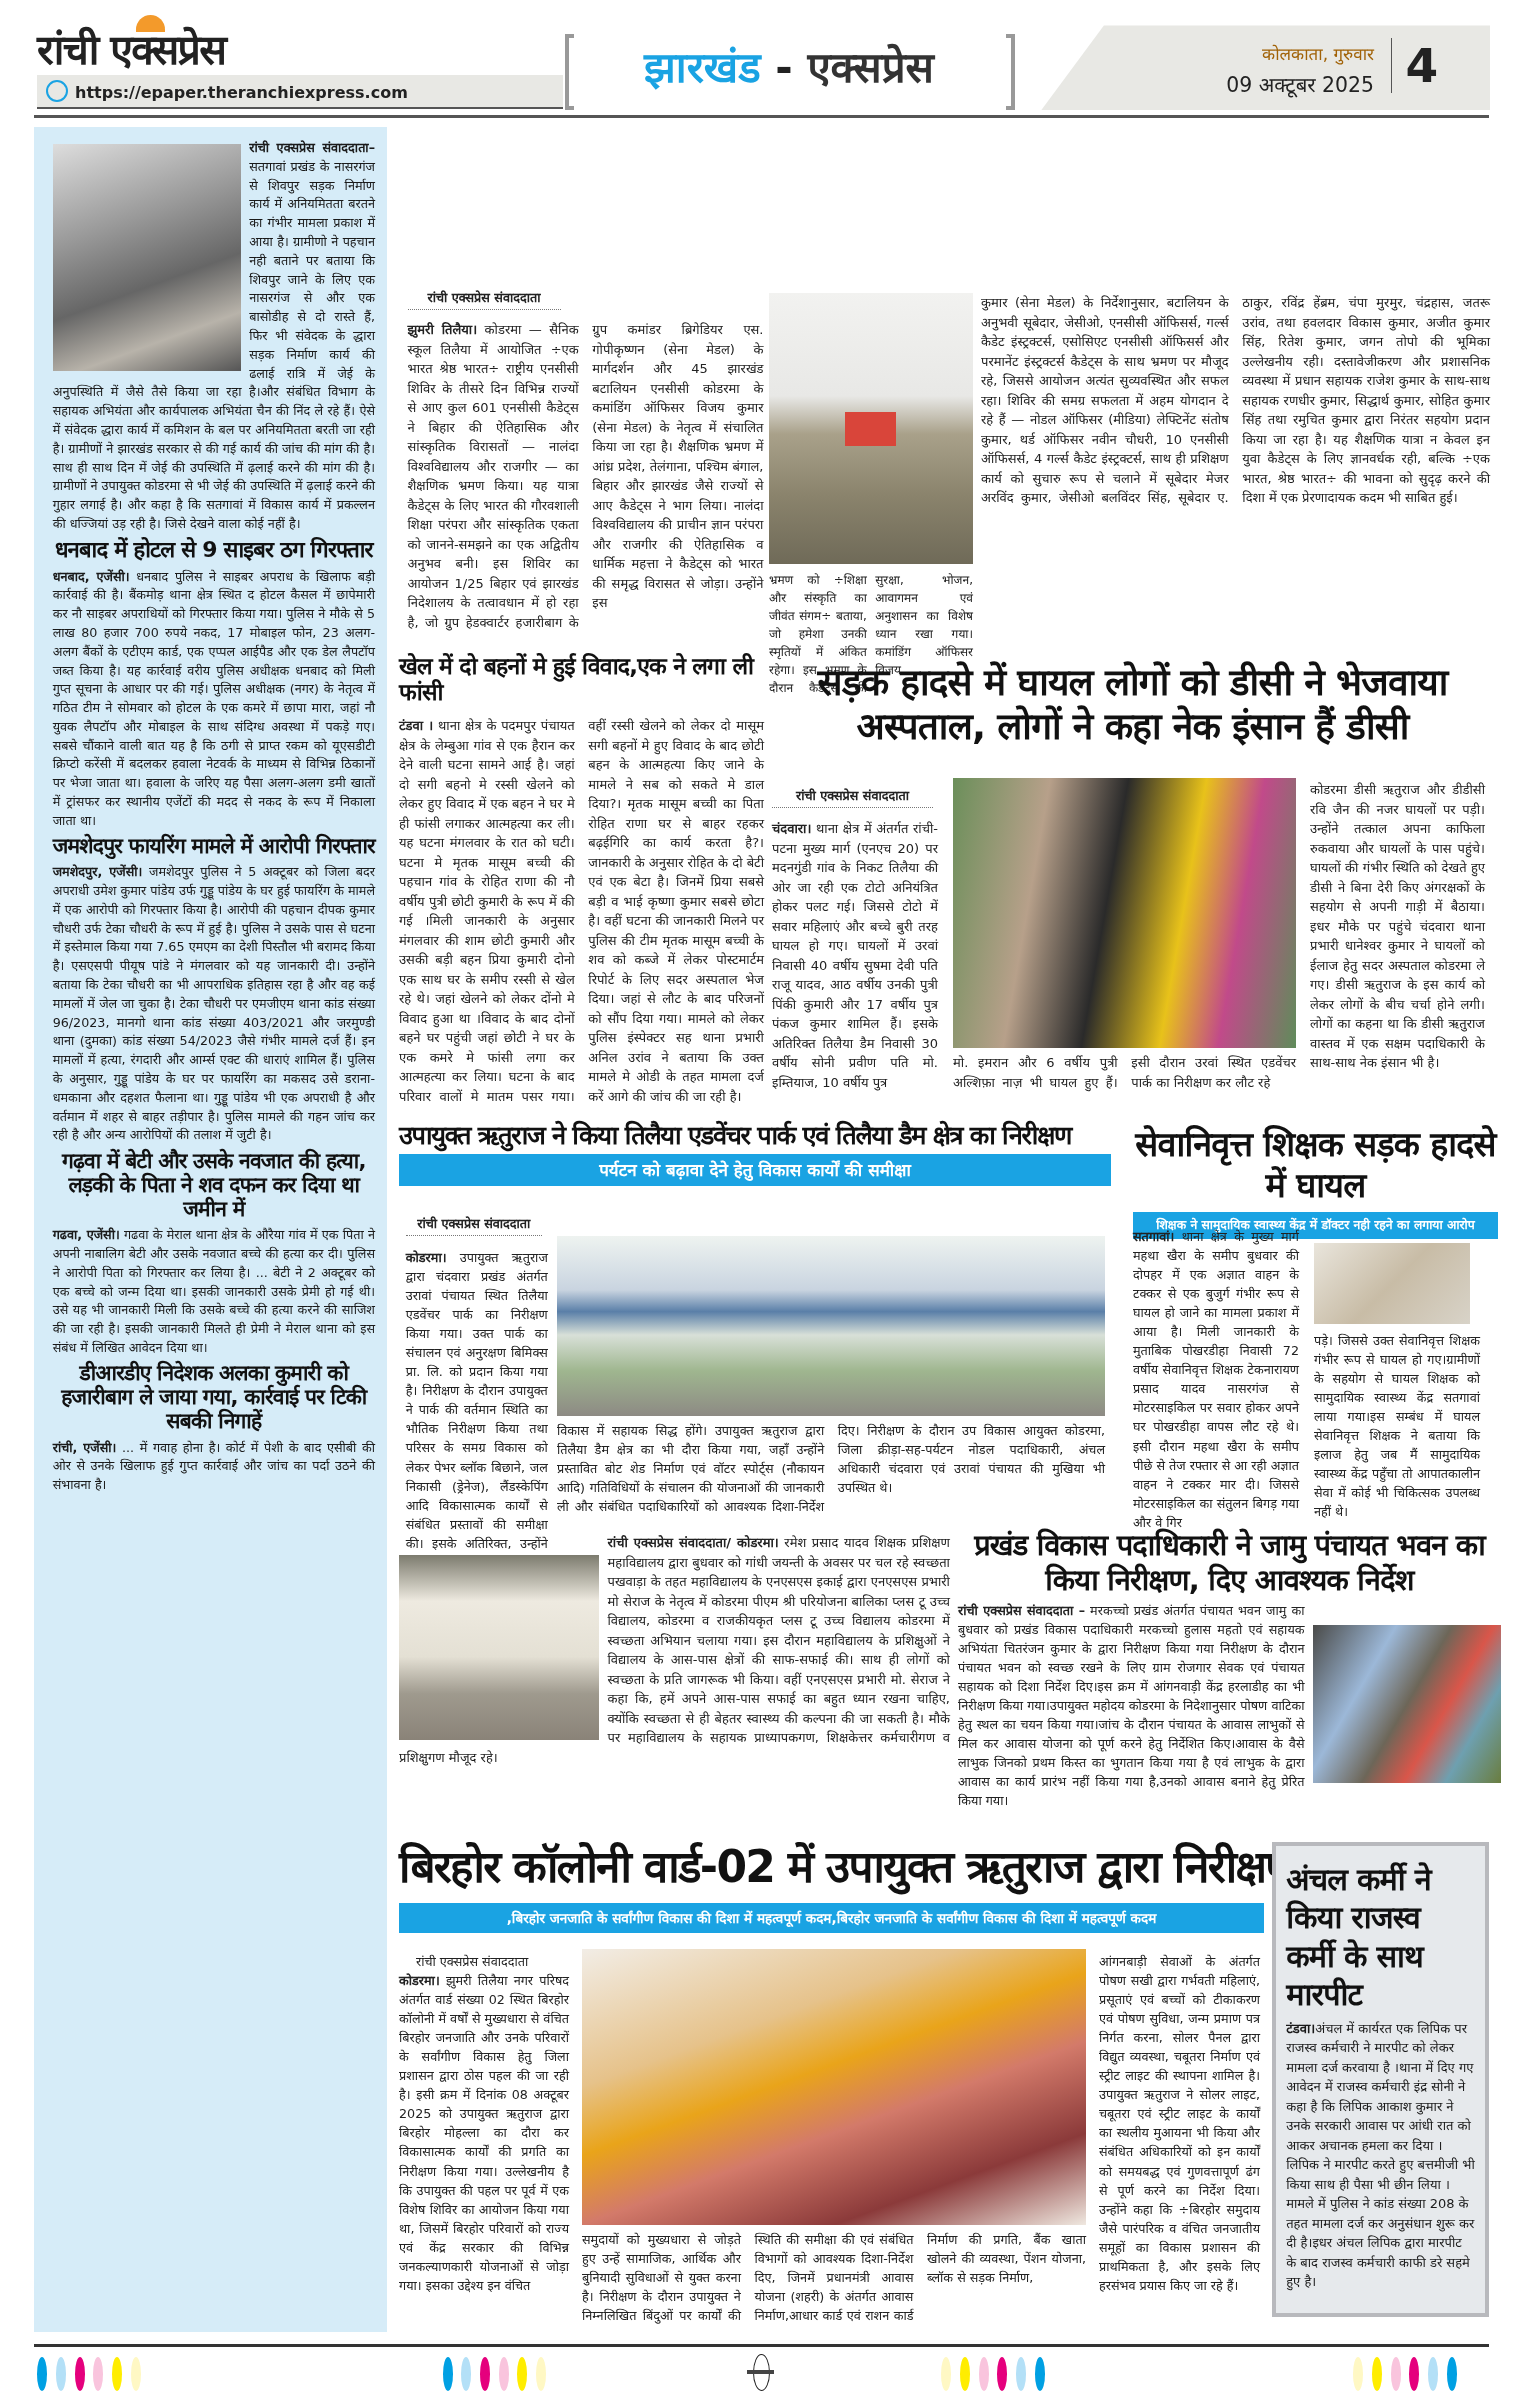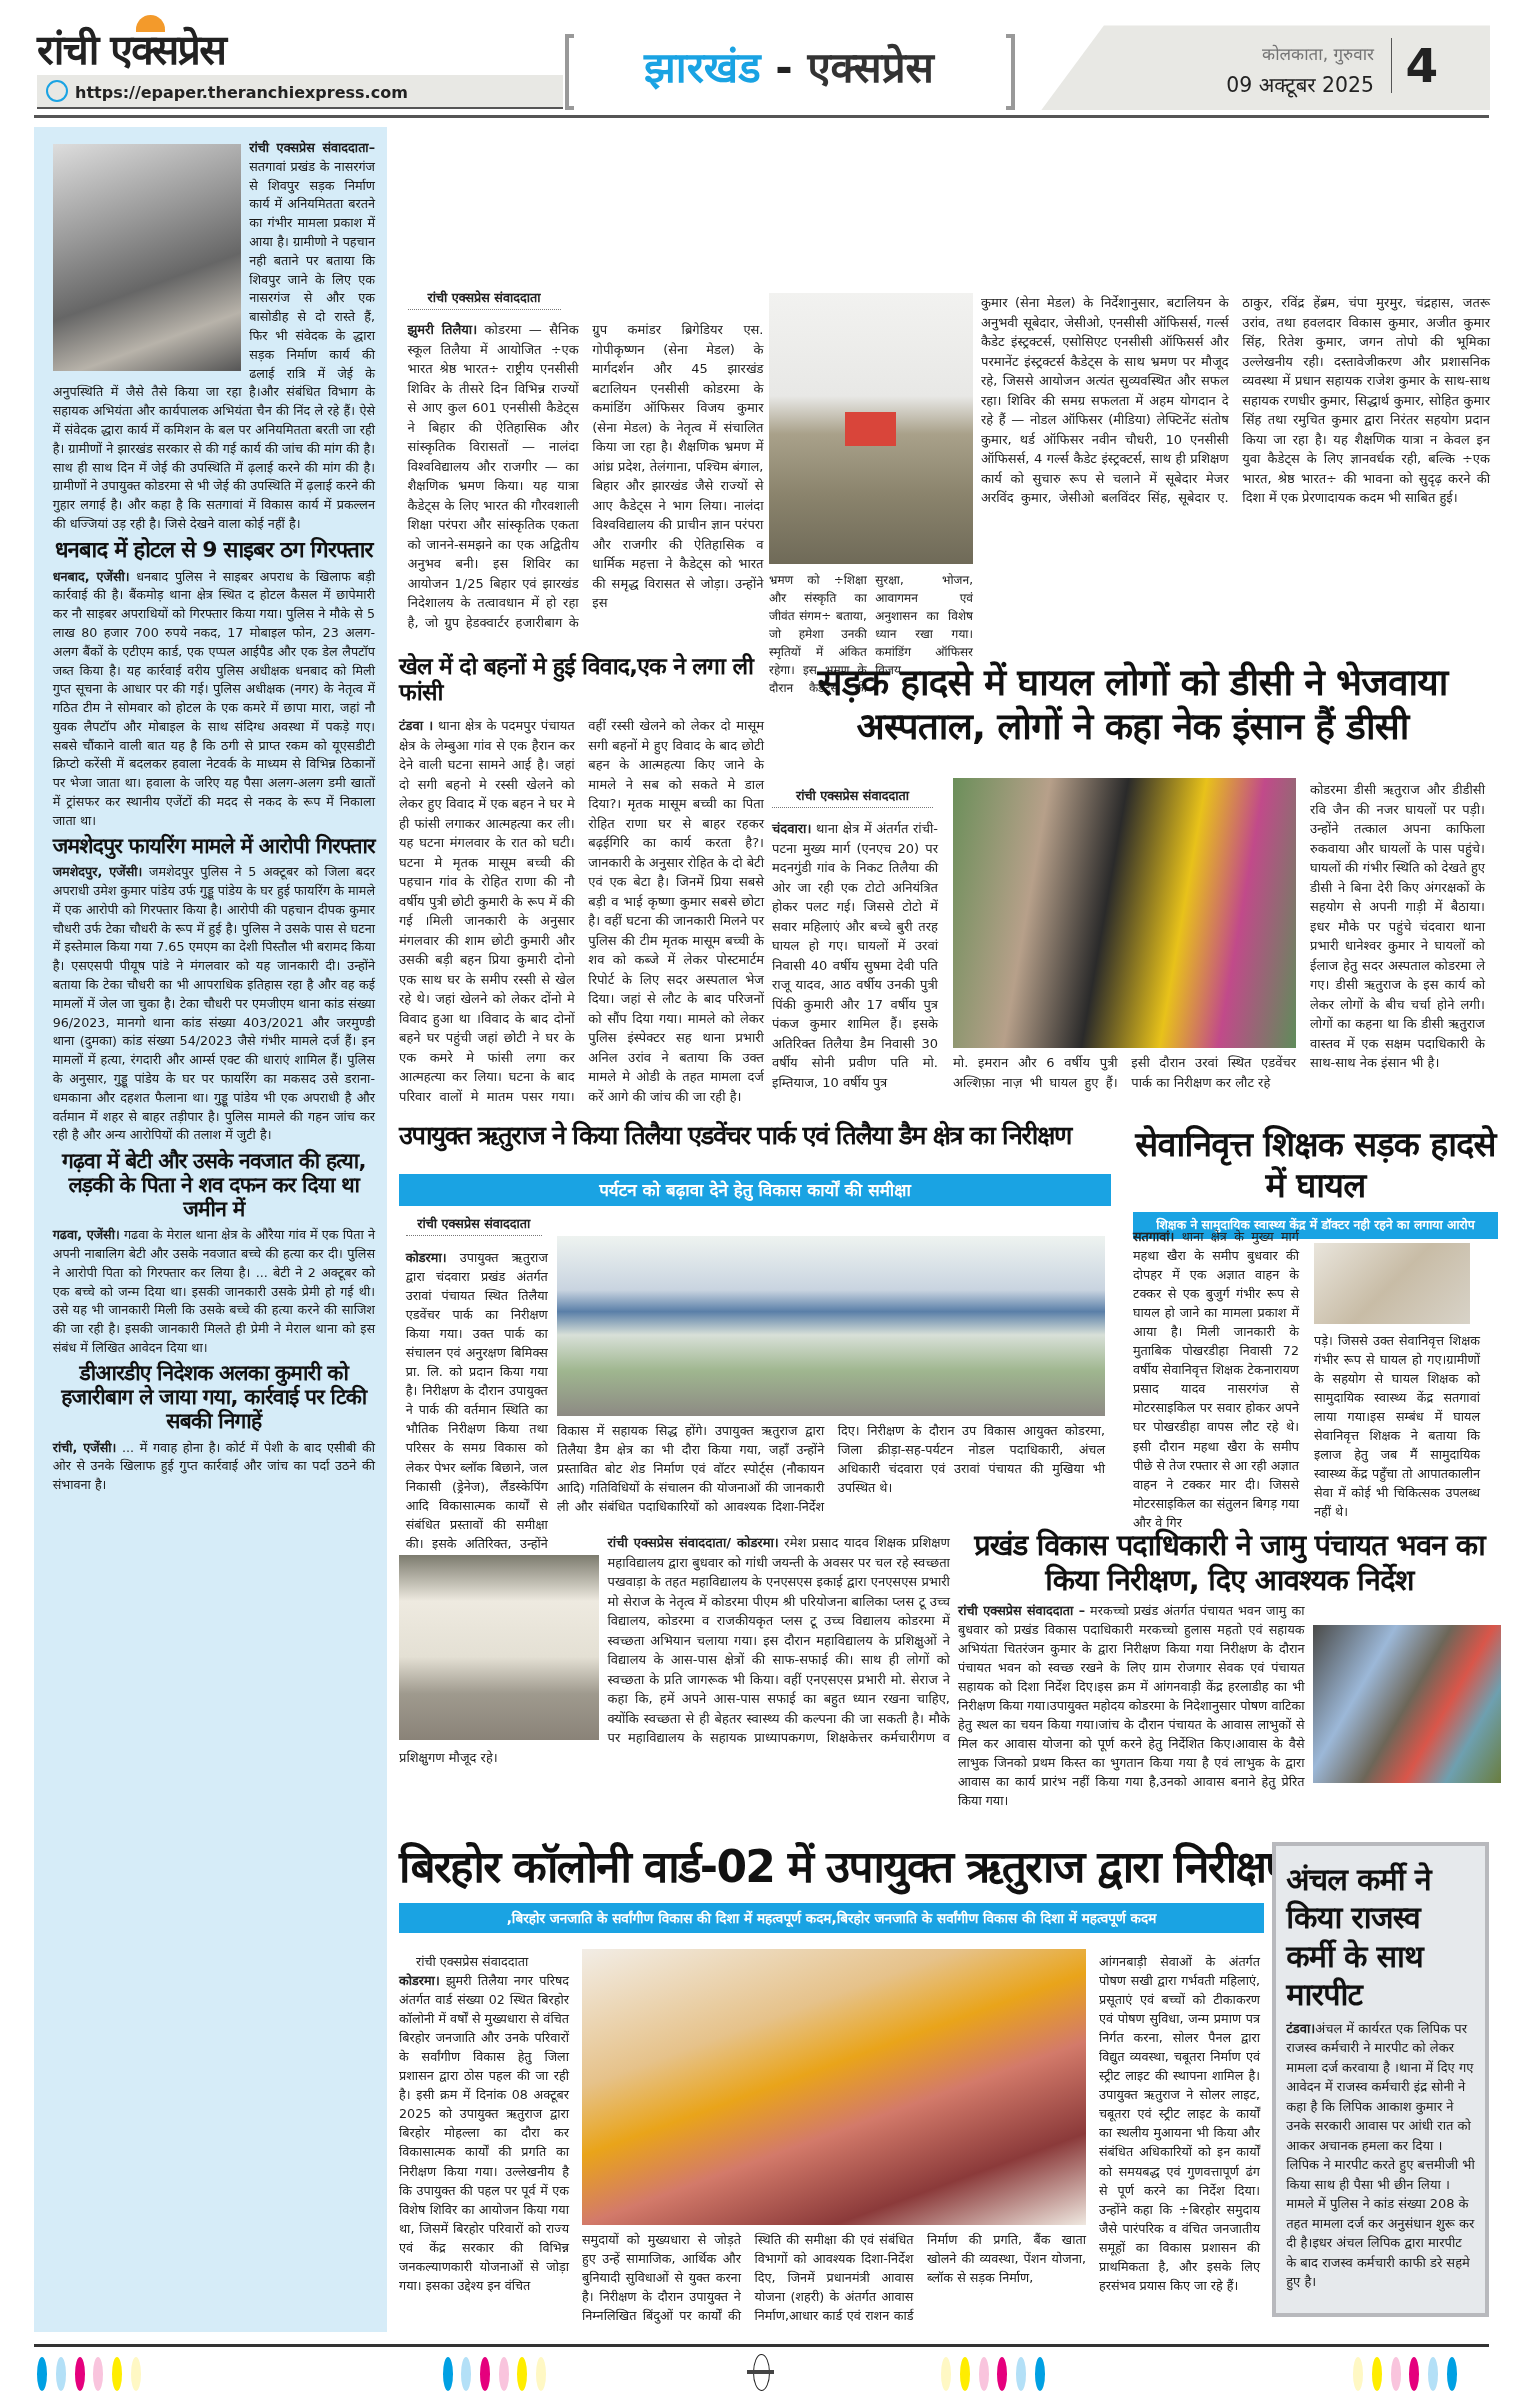--- a/index.html
+++ b/index.html
@@ -16,21 +16,21 @@
 
 #masthead{left:0;top:0;width:1523px;height:119px}
 .logo-text{left:37px;top:20.4px;font-size:41px;font-weight:bold;color:#222;letter-spacing:-1.7px}
 .sun{left:136px;top:15.3px;width:29px;height:17px;border-radius:29px 29px 0 0;background:#f39a2b}
 .url-bar{left:37px;top:75px;width:526px;height:34px;background:#e8e8e4;border-bottom:2.5px solid #555}
 .url-text{left:75px;top:83px;font-size:16px;font-weight:bold;color:#222}
 .globe{left:46px;top:80px;width:22px;height:22px;border-radius:50%;border:2.5px solid #1aa3e3}
 .center-title{left:560px;top:37px;width:458px;height:76px;text-align:center;font-size:42px;font-weight:bold}
 .bracket{top:34px;width:8.5px;height:76px;border:4.2px solid #999}
 .date-box{left:1041px;top:25.4px;width:449px;height:85px;background:#e8e8e4;clip-path:polygon(14% 0,100% 0,100% 100%,0 100%)}
-.city-day{left:1238px;top:42px;font-size:17px;color:#737373;width:136px;text-align:right}
+.city-day{left:1238px;top:42px;font-size:17px;color:#a16207;width:136px;text-align:right}
 .date-text{left:1204px;top:70px;font-size:20.4px;color:#222;width:170px;text-align:right}
 .page-num{left:1391px;top:38px;font-size:47px;font-weight:bold;color:#222;border-left:0.8px solid #555;padding-left:13.6px}
 
 #left-col{left:34px;top:127px;width:353px;height:2205px;background:#d6ecf8}
 .lc-inner{padding:12px 12px 0 18.7px}
 .lc-hl{font-size:21px;text-align:center;margin:3.4px 0 5.1px}
 .lc-body{font-size:12.7px;line-height:1.48;text-align:justify}
 
 .dot{top:2357px;width:10.2px;height:34px;border-radius:50%}
 </style>
@@ -119,21 +119,21 @@
   <div class="abs body" style="left:181px;top:392px;width:343px;column-count:2;column-gap:13.6px">
     <span>मो. इमरान और 6 वर्षीय पुत्री अल्शिफ़ा नाज़ भी घायल हुए हैं।</span> <span>इसी दौरान उरवां स्थित एडवेंचर पार्क का निरीक्षण कर लौट रहे</span>
   </div>
   <div class="abs body" style="left:538px;top:119px;width:175px">
     <span>कोडरमा डीसी ऋतुराज और डीडीसी रवि जैन की नजर घायलों पर पड़ी। उन्होंने तत्काल अपना काफिला रुकवाया और घायलों के पास पहुंचे। घायलों की गंभीर स्थिति को देखते हुए डीसी ने बिना देरी किए अंगरक्षकों के सहयोग से अपनी गाड़ी में बैठाया। इधर मौके पर पहुंचे चंदवारा थाना प्रभारी धानेश्वर कुमार ने घायलों को ईलाज हेतु सदर अस्पताल कोडरमा ले गए। डीसी ऋतुराज के इस कार्य को लेकर लोगों के बीच चर्चा होने लगी। लोगों का कहना था कि डीसी ऋतुराज वास्तव में एक सक्षम पदाधिकारी के साथ-साथ नेक इंसान भी है।</span>
   </div>
 </article>
 
 <article class="abs" style="left:399px;top:1121px;width:712px;height:399px">
   <h2 class="hl" style="font-size:25.4px;white-space:nowrap;letter-spacing:-1.3px">उपायुक्त ऋतुराज ने किया तिलैया एडवेंचर पार्क एवं तिलैया डैम क्षेत्र का निरीक्षण</h2>
-  <div class="strap" style="margin-top:24px;height:32px;line-height:32px;font-size:17px">पर्यटन को बढ़ावा देने हेतु विकास कार्यों की समीक्षा</div>
+  <div class="strap" style="margin-top:4px;height:32px;line-height:32px;font-size:17px">पर्यटन को बढ़ावा देने हेतु विकास कार्यों की समीक्षा</div>
   <div class="abs" style="left:6.8px;top:93px;width:136px">
     <div class="byline">रांची एक्सप्रेस संवाददाता</div>
   </div>
   <div class="abs body" style="left:6.8px;top:127px;width:142px;font-size:12.7px">
     <b>कोडरमा।</b> <span>उपायुक्त ऋतुराज द्वारा चंदवारा प्रखंड अंतर्गत उरावां पंचायत स्थित तिलैया एडवेंचर पार्क का निरीक्षण किया गया। उक्त पार्क का संचालन एवं अनुरक्षण बिमिक्स प्रा. लि. को प्रदान किया गया है। निरीक्षण के दौरान उपायुक्त ने पार्क की वर्तमान स्थिति का भौतिक निरीक्षण किया तथा परिसर के समग्र विकास को लेकर पेभर ब्लॉक बिछाने, जल निकासी (ड्रेनेज), लैंडस्केपिंग आदि विकासात्मक कार्यों से संबंधित प्रस्तावों की समीक्षा की। इसके अतिरिक्त, उन्होंने ÷मॉडल कोडरमा स्टॉल÷ एवं ÷कोडरमा मोटल÷ जैसे नवीन प्रस्तावों पर भी विचार-विमर्श किया, जो जिले में पर्यटन को बढ़ावा देने के साथ-साथ अधोसंरचना के सशक्त</span>
   </div>
   <div class="abs photo" style="left:158px;top:115px;width:548px;height:180px;background:linear-gradient(180deg,#eef3f0 0%,#c9d4e0 30%,#5a7fa8 42%,#d8e0d8 55%,#9fb68f 75%,#8d8a84 100%)"></div>
   <div class="abs body" style="left:158px;top:300px;width:548px;column-count:2;column-gap:13.6px;font-size:12.7px">
     <span>विकास में सहायक सिद्ध होंगे। उपायुक्त ऋतुराज द्वारा तिलैया डैम क्षेत्र का भी दौरा किया गया, जहाँ उन्होंने प्रस्तावित बोट शेड निर्माण एवं वॉटर स्पोर्ट्स (नौकायन आदि) गतिविधियों के संचालन की योजनाओं की जानकारी ली और</span> <span>संबंधित पदाधिकारियों को आवश्यक दिशा-निर्देश दिए। निरीक्षण के दौरान उप विकास आयुक्त कोडरमा, जिला क्रीड़ा-सह-पर्यटन नोडल पदाधिकारी, अंचल अधिकारी चंदवारा एवं उरावां पंचायत की मुखिया भी उपस्थित थे।</span>
   </div>

